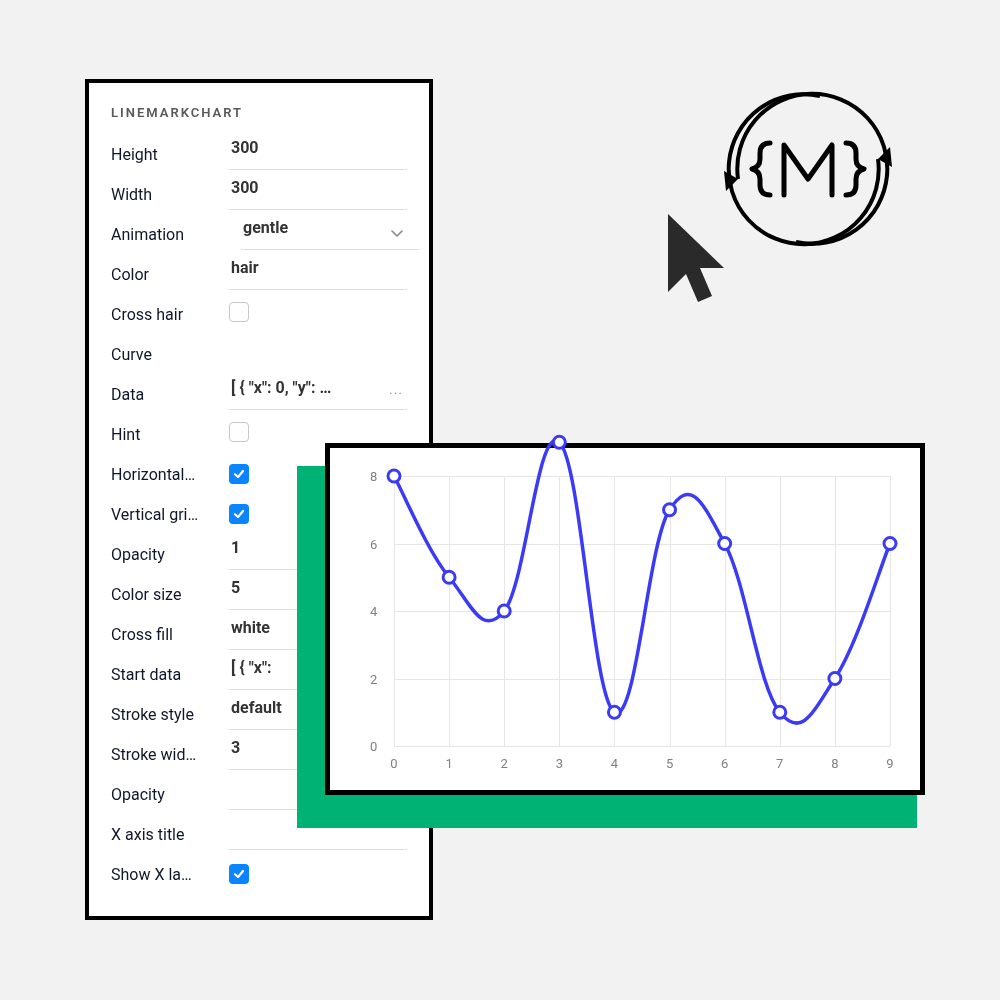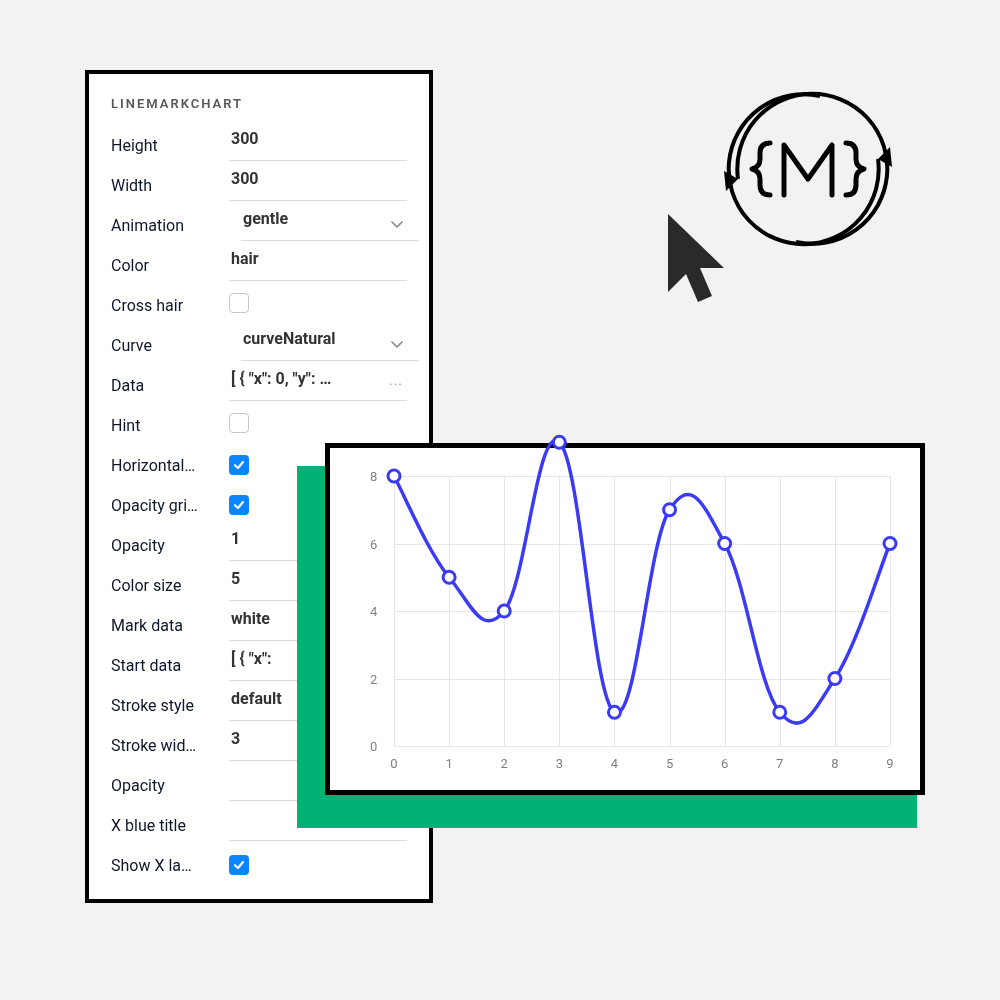--- a/index.html
+++ b/index.html
@@ -9,25 +9,25 @@
     background: #f2f2f2;
     font-family: -apple-system, BlinkMacSystemFont, "Segoe UI", Roboto, Helvetica, Arial, sans-serif;
     position: relative;
     overflow: hidden;
   }
 
   
   .panel {
     position: absolute;
     left: 85px;
-    top: 70px;
+    top: 79px;
     width: 348px;
     background: #fff;
     border: 4px solid #000;
-    padding: 22px 22px 14px 22px;
+    padding: 22px 22px 22px 22px;
   }
   .panel-title {
     font-size: 13px;
     letter-spacing: 2px;
     text-transform: uppercase;
     color: #585858;
     font-weight: 600;
     margin-bottom: 14px;
   }
   .row {
@@ -186,28 +186,20 @@
         <div class="row-control">
           <div class="input-like">hair</div>
         </div>
       </div>
       <div class="row">
         <div class="row-label">Cross hair</div>
         <div class="row-control"><span class="checkbox unchecked"></span></div>
       </div>
       <div class="row">
         <div class="row-label">Curve</div>
-        <div class="row-control">
-          <div class="input-like select-like">curveNatural</div>
-          <span class="chevron">
-            <svg width="12" height="8" viewBox="0 0 12 8">
-              <path d="M1 1 L6 6 L11 1" stroke="#888" stroke-width="1.6" fill="none" stroke-linecap="round" stroke-linejoin="round"></path>
-            </svg>
-          </span>
-        </div>
       </div>
       <div class="row">
         <div class="row-label">Data</div>
         <div class="row-control">
           <div class="input-like">[ { "x": 0, "y": …</div>
           <span class="ellipsis-dots">···</span>
         </div>
       </div>
       <div class="row">
         <div class="row-label">Hint</div>
@@ -215,41 +207,41 @@
       </div>
       <div class="row">
         <div class="row-label">Horizontal…</div>
         <div class="row-control"><span class="checkbox checked">
             <svg width="14" height="14" viewBox="0 0 14 14">
               <path d="M3 7.2 L6 10 L11 4" stroke="#fff" stroke-width="2.2" fill="none" stroke-linecap="round" stroke-linejoin="round"></path>
             </svg>
           </span></div>
       </div>
       <div class="row">
-        <div class="row-label">Opacity gri…</div>
+        <div class="row-label">Vertical gri…</div>
         <div class="row-control"><span class="checkbox checked">
             <svg width="14" height="14" viewBox="0 0 14 14">
               <path d="M3 7.2 L6 10 L11 4" stroke="#fff" stroke-width="2.2" fill="none" stroke-linecap="round" stroke-linejoin="round"></path>
             </svg>
           </span></div>
       </div>
       <div class="row">
         <div class="row-label">Opacity</div>
         <div class="row-control">
           <div class="input-like">1</div>
         </div>
       </div>
       <div class="row">
         <div class="row-label">Color size</div>
         <div class="row-control">
           <div class="input-like">5</div>
         </div>
       </div>
       <div class="row">
-        <div class="row-label">Mark data</div>
+        <div class="row-label">Cross fill</div>
         <div class="row-control">
           <div class="input-like">white</div>
         </div>
       </div>
       <div class="row">
         <div class="row-label">Start data</div>
         <div class="row-control">
           <div class="input-like">[ { "x":</div>
           <span class="ellipsis-dots">···</span>
         </div>
@@ -266,21 +258,21 @@
           <div class="input-like">3</div>
         </div>
       </div>
       <div class="row">
         <div class="row-label">Opacity</div>
         <div class="row-control">
           <div class="input-like"></div>
         </div>
       </div>
       <div class="row">
-        <div class="row-label">X blue title</div>
+        <div class="row-label">X axis title</div>
         <div class="row-control">
           <div class="input-like"></div>
         </div>
       </div>
       <div class="row">
         <div class="row-label">Show X la…</div>
         <div class="row-control"><span class="checkbox checked">
             <svg width="14" height="14" viewBox="0 0 14 14">
               <path d="M3 7.2 L6 10 L11 4" stroke="#fff" stroke-width="2.2" fill="none" stroke-linecap="round" stroke-linejoin="round"></path>
             </svg>

